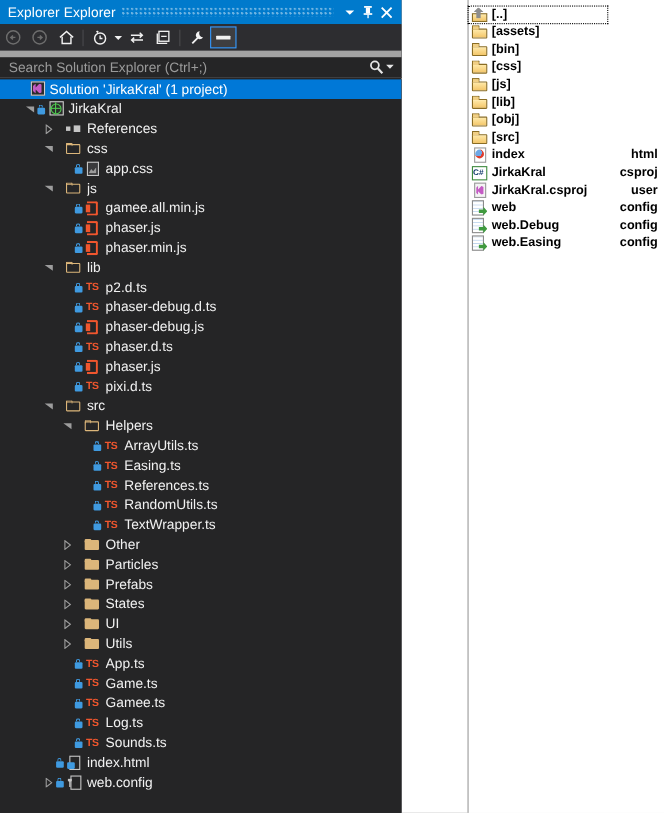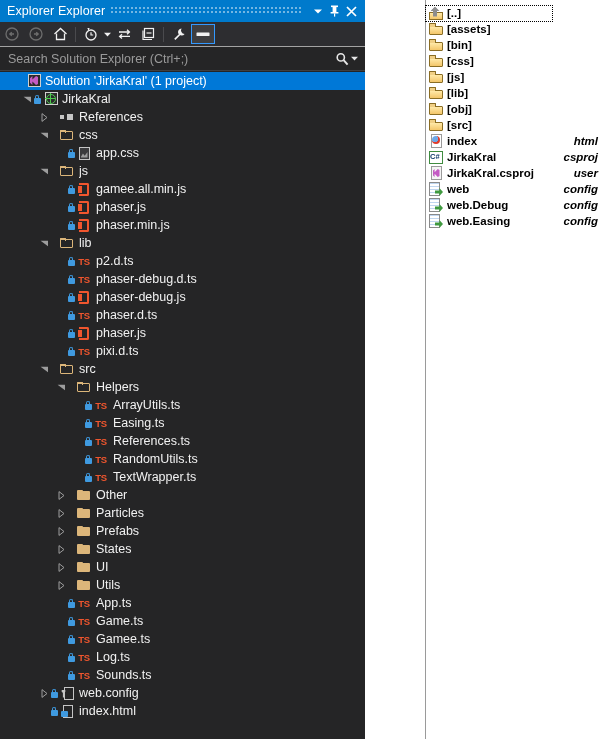--- a/index.html
+++ b/index.html
@@ -58,21 +58,21 @@
   .tb-item.sel{
     border:1px solid #3399ff;background:#3e3e40;box-sizing:border-box;
     width:24px;height:20px;
   }
   .tb-sep{width:1px;height:15px;background:#4a4a4d;margin:0 3px;}
   .tb-caret{width:9px;height:22px;display:flex;align-items:center;justify-content:center;color:#f1f1f1;}
 
   
   .se-search{
     position:absolute;left:0;top:46px;width:365px;height:25px;
-    background:#252526;border-top:1px solid #a3a3a3;border-bottom:1px solid #3f3f41;
+    background:#252526;border-top:6px solid #a3a3a3;border-bottom:1px solid #3f3f41;
     box-sizing:border-box;display:flex;align-items:center;
   }
   .se-search-placeholder{
     color:#9a9a9a;font-size:12.5px;padding-left:8px;flex:1;
   }
   .se-search-icon{color:#e6e6e6;display:flex;align-items:center;padding-right:2px;}
   .se-search-caret{color:#e6e6e6;padding-right:7px;font-size:8px;line-height:1;}
 
   
   .se-tree{
@@ -236,21 +236,21 @@
   }
   .fl-namewrap{
     display:flex;align-items:center;flex:1;height:15px;padding-right:2px;
   }
   .fl-icon{
     width:16px;height:16px;flex:0 0 16px;margin:0 2px 0 2px;
     display:flex;align-items:center;justify-content:center;position:relative;
   }
   .fl-name{padding-left:1px;}
   .fl-ext{
-    width:46px;text-align:right;padding-right:6px;flex:0 0 46px;font-style:italic;
+    width:46px;text-align:right;padding-right:6px;flex:0 0 46px;
   }
   .fl-ext.wide{width:auto;flex:0 0 auto;padding-right:6px;}
 
   
   .cf-folder{width:14px;height:12px;position:relative;}
   .cf-folder::before{
     content:"";position:absolute;left:0;bottom:0;width:14px;height:9px;
     background:linear-gradient(#ffe9a8,#f3c66a);
     border:1px solid #8a6d24;box-sizing:border-box;border-radius:0 1px 1px 1px;
   }
@@ -745,39 +745,39 @@
       </div>
       <div class="tree-row">
         <span class="expander" style="margin-left: 55px;"></span>
         <span class="lockicon"></span>
         <span class="ficon">
           <span class="ts-icon">TS</span>
         </span>
         <span class="label">Sounds.ts</span>
       </div>
       <div class="tree-row">
+        <span class="expander" style="margin-left: 38px;"></span>
+        <span class="lockicon"></span>
+        <span class="ficon">
+          <span class="html-icon"></span>
+        </span>
+        <span class="label">index.html</span>
+      </div>
+      <div class="tree-row">
         <span class="expander" style="margin-left: 38px;">
           <svg width="7" height="9" viewBox="0 0 7 9">
             <path d="M1 0.6 L6 4.5 L1 8.4 Z" fill="none" stroke="#9d9d9d" stroke-width="1"></path>
           </svg>
         </span>
         <span class="lockicon"></span>
         <span class="ficon">
           <span class="cfg-icon"></span>
         </span>
         <span class="label">web.config</span>
       </div>
-      <div class="tree-row">
-        <span class="expander" style="margin-left: 38px;"></span>
-        <span class="lockicon"></span>
-        <span class="ficon">
-          <span class="html-icon"></span>
-        </span>
-        <span class="label">index.html</span>
-      </div>
     </div>
 </div>
 
 <div id="file-panel">
   <div class="fl-list" id="file-list">
       <div class="fl-row focused">
         <span class="fl-namewrap">
           <span class="fl-icon">
             <span class="cf-up"></span>
           </span>

